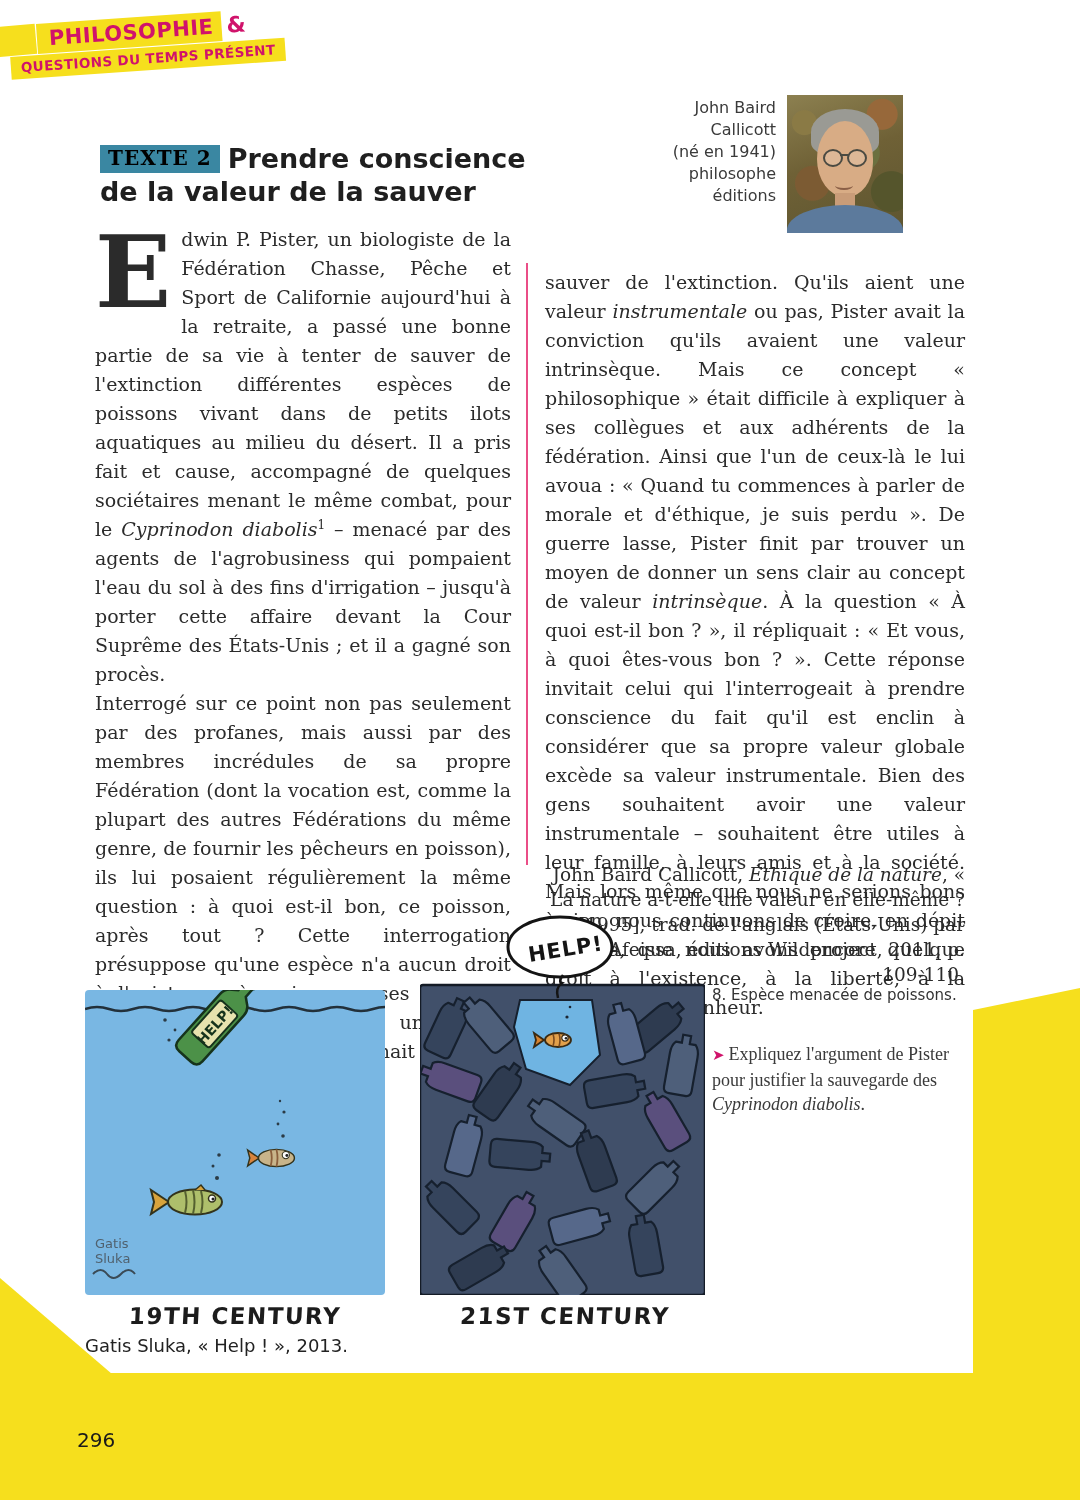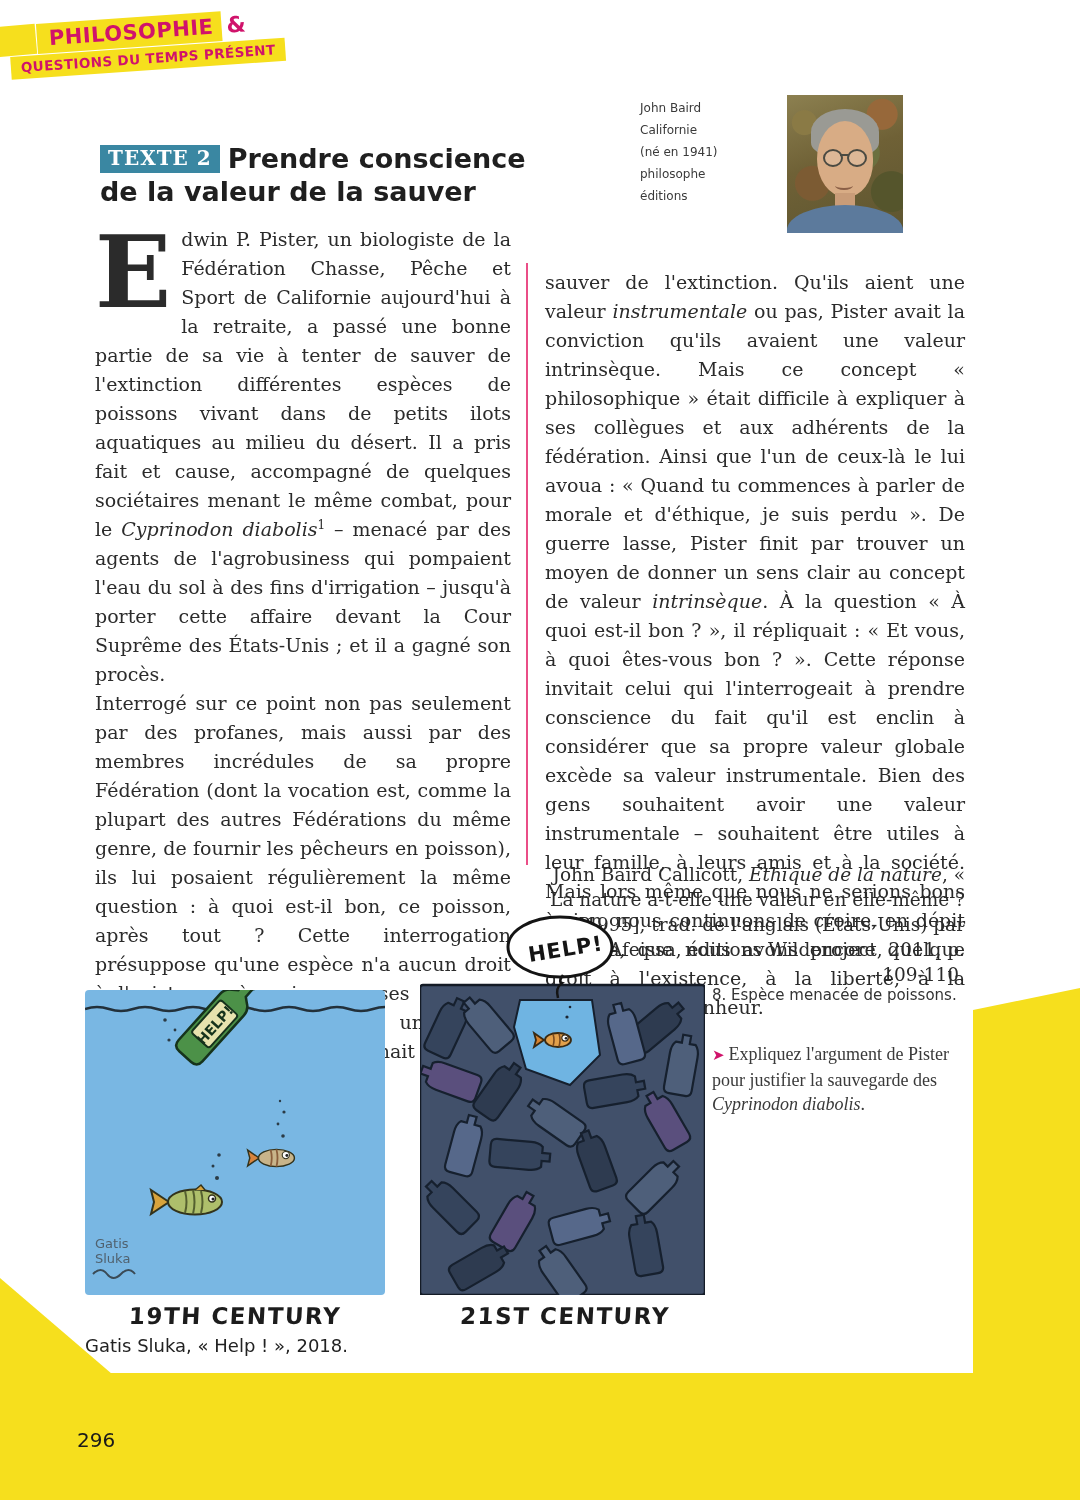--- a/index.html
+++ b/index.html
@@ -17,21 +17,21 @@
 
   
   .banner{left:8px;top:26px;transform:rotate(-4deg);transform-origin:left top;}
   .banner-row{white-space:nowrap;}
   .strip{display:inline-block;background:#f6df1d;color:#d0136b;font-weight:800;}
   .strip1{font-size:21px;padding:3px 8px 3px 12px;margin-left:28px;letter-spacing:.5px;}
   .amp{color:#d0136b;font-weight:800;font-size:22px;margin-left:5px;}
   .strip2{font-size:13.5px;padding:3px 10px 4px 10px;margin-top:1px;letter-spacing:.4px;}
 
   
-  .caption{left:640px;top:97px;width:136px;text-align:left;font-size:12px;line-height:22px;color:#3a3a3a;}
+  .caption{left:640px;top:97px;width:136px;text-align:right;font-size:16px;line-height:22px;color:#3a3a3a;}
   .photo{left:787px;top:95px;width:116px;height:138px;overflow:hidden;
      background:
       radial-gradient(circle at 15% 20%, #8a7a45 0 12px, rgba(0,0,0,0) 13px),
       radial-gradient(circle at 82% 14%, #97683a 0 15px, rgba(0,0,0,0) 16px),
       radial-gradient(circle at 64% 42%, #6b703f 0 18px, rgba(0,0,0,0) 19px),
       radial-gradient(circle at 22% 64%, #7c5b33 0 17px, rgba(0,0,0,0) 18px),
       radial-gradient(circle at 90% 70%, #55552c 0 20px, rgba(0,0,0,0) 21px),
       linear-gradient(160deg,#8c8050 0%,#6f6136 45%,#5d5530 100%);}
   .photo .hair{position:absolute;left:24px;top:14px;width:68px;height:46px;background:#9a9a94;
       border-radius:55% 55% 30% 30%;}
@@ -41,21 +41,21 @@
   .photo .glasses i{position:absolute;width:16px;height:14px;border:2px solid #4a4a42;border-radius:50%;background:rgba(255,255,255,.15);}
   .photo .glasses i.r{left:24px;} .photo .glasses i.l{left:0;}
   .photo .glasses b{position:absolute;left:17px;top:5px;width:8px;height:2px;background:#4a4a42;}
   .photo .mouth{position:absolute;left:48px;top:86px;width:18px;height:7px;border-bottom:2px solid #8a5f46;border-radius:0 0 50% 50%;}
   .photo .neck{position:absolute;left:48px;top:98px;width:20px;height:16px;background:#c99c78;}
   .photo .shoulders{position:absolute;left:0;bottom:0;width:116px;height:28px;background:#5c7a9c;
       border-radius:50% 50% 0 0/90% 90% 0 0;}
 
   
   .titleblock{left:100px;top:142px;font-weight:800;font-size:27px;line-height:33px;color:#1f1f1f;}
-  .tag{display:inline-block;background:#3a87a2;color:#ffffff;font-family:"DejaVu Serif",serif;
+  .tag{display:inline-block;background:#3a87a2;color:#000000;font-family:"DejaVu Serif",serif;
        font-weight:700;font-size:20px;line-height:20px;padding:3px 8px 5px;letter-spacing:1px;
        vertical-align:3px;margin-right:8px;}
 
   
   .col{font-family:"DejaVu Serif",serif;font-size:19px;line-height:29px;color:#2b2b2b;
        text-align:justify;}
   .col1{left:95px;top:225px;width:416px;}
   .col2{left:545px;top:268px;width:420px;}
   .col p{margin:0;}
   .dropcap{float:left;font-family:"DejaVu Serif",serif;font-weight:700;font-size:100px;
@@ -93,21 +93,21 @@
 
 <div class="abs banner">
   <div class="banner-row">
     <span class="strip strip1">PHILOSOPHIE</span><span class="amp">&amp;</span>
   </div>
   <div class="strip strip2">QUESTIONS DU TEMPS PRÉSENT</div>
 </div>
 
 <div class="abs caption">
   <div>John Baird</div>
-  <div>Californie</div>
+  <div>Callicott</div>
   <div>(né en 1941)</div>
   <div>philosophe</div>
   <div>éditions</div>
 </div>
 <div class="abs photo">
   <div class="hair"></div>
   <div class="face"></div>
   <div class="glasses">
       <i class="l"></i>
       <i class="r"></i>
@@ -219,15 +219,15 @@
     <circle cx="150" cy="102" r="1.3" fill="#1c2633"></circle>
   <g>
     <ellipse cx="140" cy="42" rx="52" ry="30" fill="#ffffff" stroke="#141414" stroke-width="3"></ellipse>
     <path d="M143 70 q-5 7 -1 8 q-7 5 -4 15" stroke="#141414" stroke-width="2.5" fill="none"></path>
     <text x="108" y="52" transform="rotate(-9 140 45)" font-family="DejaVu Sans,sans-serif" font-weight="800" font-size="21" letter-spacing="1" fill="#141414">HELP!</text>
   </g>
 </svg>
 
 <div class="abs cap cap-left">19TH CENTURY</div>
 <div class="abs cap cap-right">21ST CENTURY</div>
-<div class="abs credit">Gatis Sluka, « Help ! », 2018.</div>
+<div class="abs credit">Gatis Sluka, « Help ! », 2013.</div>
 
 <div class="abs pagenum">296</div>
 
 </body></html>

